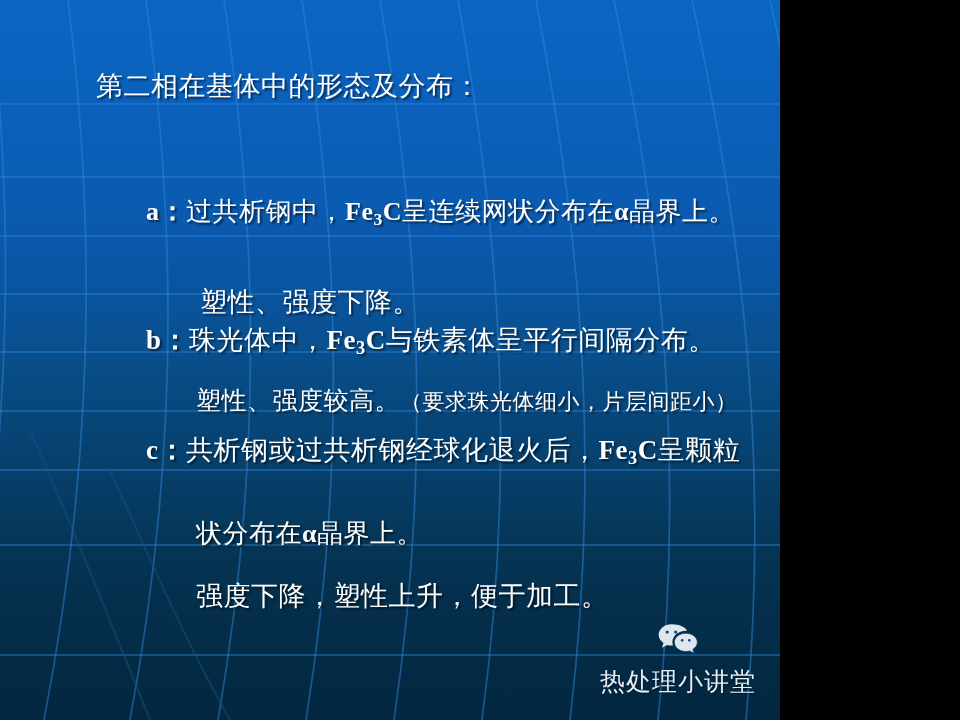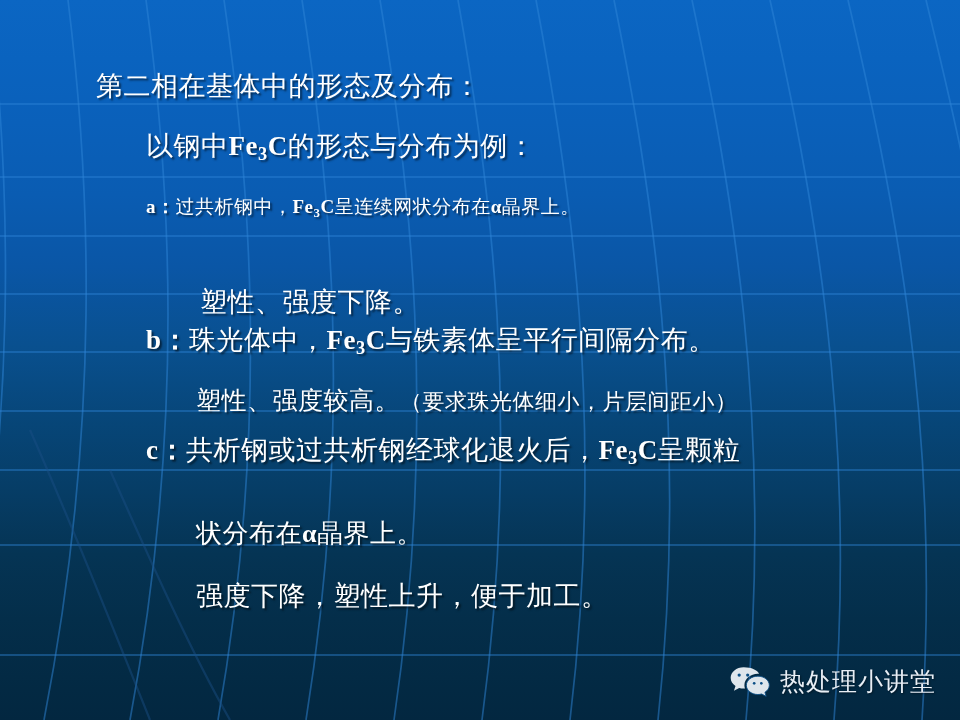--- a/index.html
+++ b/index.html
@@ -3,21 +3,21 @@
 <meta charset="utf-8">
 <title>Slide</title>
 <style>
   html, body {
     margin: 0;
     padding: 0;
     background: #000;
   }
   #slide {
     position: relative;
-    width: 960px;
+    width: 780px;
     height: 720px;
     overflow: hidden;
     font-family: "Liberation Serif", "DejaVu Serif", serif;
     
     background: linear-gradient(to bottom,
         #0b66c3 0%,
         #0a63bf 8%,
         #0a60ba 17%,
         #0a5cb2 27%,
         #0a56a6 37%,
@@ -67,21 +67,21 @@
     font-family: "Liberation Serif", "DejaVu Serif", serif;
   }
 
   .sub {
     left: 146px;
     top: 128px;
     font-size: 27px;
     font-family: "Liberation Serif", "DejaVu Serif", serif;
   }
 
-  .item-a    { left: 146px; top: 194px; font-size: 19px; }
+  .item-a    { left: 146px; top: 194px; font-size: 26px; }
   .item-a2   { left: 200px; top: 256px; font-size: 27px; margin-top: 28px; }
   .item-b    { left: 146px; top: 322px; font-size: 27px; }
   .item-b2   { left: 196px; top: 384px; font-size: 25px; }
   .item-c    { left: 146px; top: 432px; font-size: 27px; }
   .item-c2   { left: 196px; top: 516px; font-size: 26px; }
   .item-c3   { left: 196px; top: 578px; font-size: 27px; }
 
   
   .formula {
     font-family: "Liberation Serif", "DejaVu Serif", serif;
@@ -108,20 +108,21 @@
   }
 
   
   .watermark {
     position: absolute;
     right: 24px;
     bottom: 22px;
     display: flex;
     align-items: center;
     gap: 10px;
+    flex-direction: column;
   }
   .wechat-icon {
     width: 40px;
     height: 32px;
     display: block;
   }
   .wm-text {
     color: #e8eef5;
     font-size: 25px;
     font-family: "DejaVu Sans", "Liberation Sans", sans-serif;
@@ -171,23 +172,20 @@
         <path d="M 30 430 C 70 520, 110 620, 150 720"></path>
         <path d="M 110 470 C 150 560, 190 650, 230 720"></path>
       </g>
     </svg>
   </div>
 
   <div class="content">
 
     <div class="line title cjk">第二相在基体中的形态及分布：</div>
 
-    <div class="line sub">
-      <span class="cjk">以钢中</span><span class="formula"><span>Fe</span><sub>3</sub><span>C</span></span><span class="cjk">的形态与分布为例：</span>
-    </div>
 
     <div class="line item-a">
       <span class="tag">a：</span><span class="cjk">过共析钢中，</span><span class="formula"><span>Fe</span><sub>3</sub><span>C</span></span><span class="cjk">呈连续网状分布在</span><span class="greek">α</span><span class="cjk">晶界上。</span>
     </div>
 
     <div class="line item-a2 cjk">塑性、强度下降。</div>
 
     <div class="line item-b">
       <span class="tag">b：</span><span class="cjk">珠光体中，</span><span class="formula"><span>Fe</span><sub>3</sub><span>C</span></span><span class="cjk">与铁素体呈平行间隔分布。</span>
     </div>

